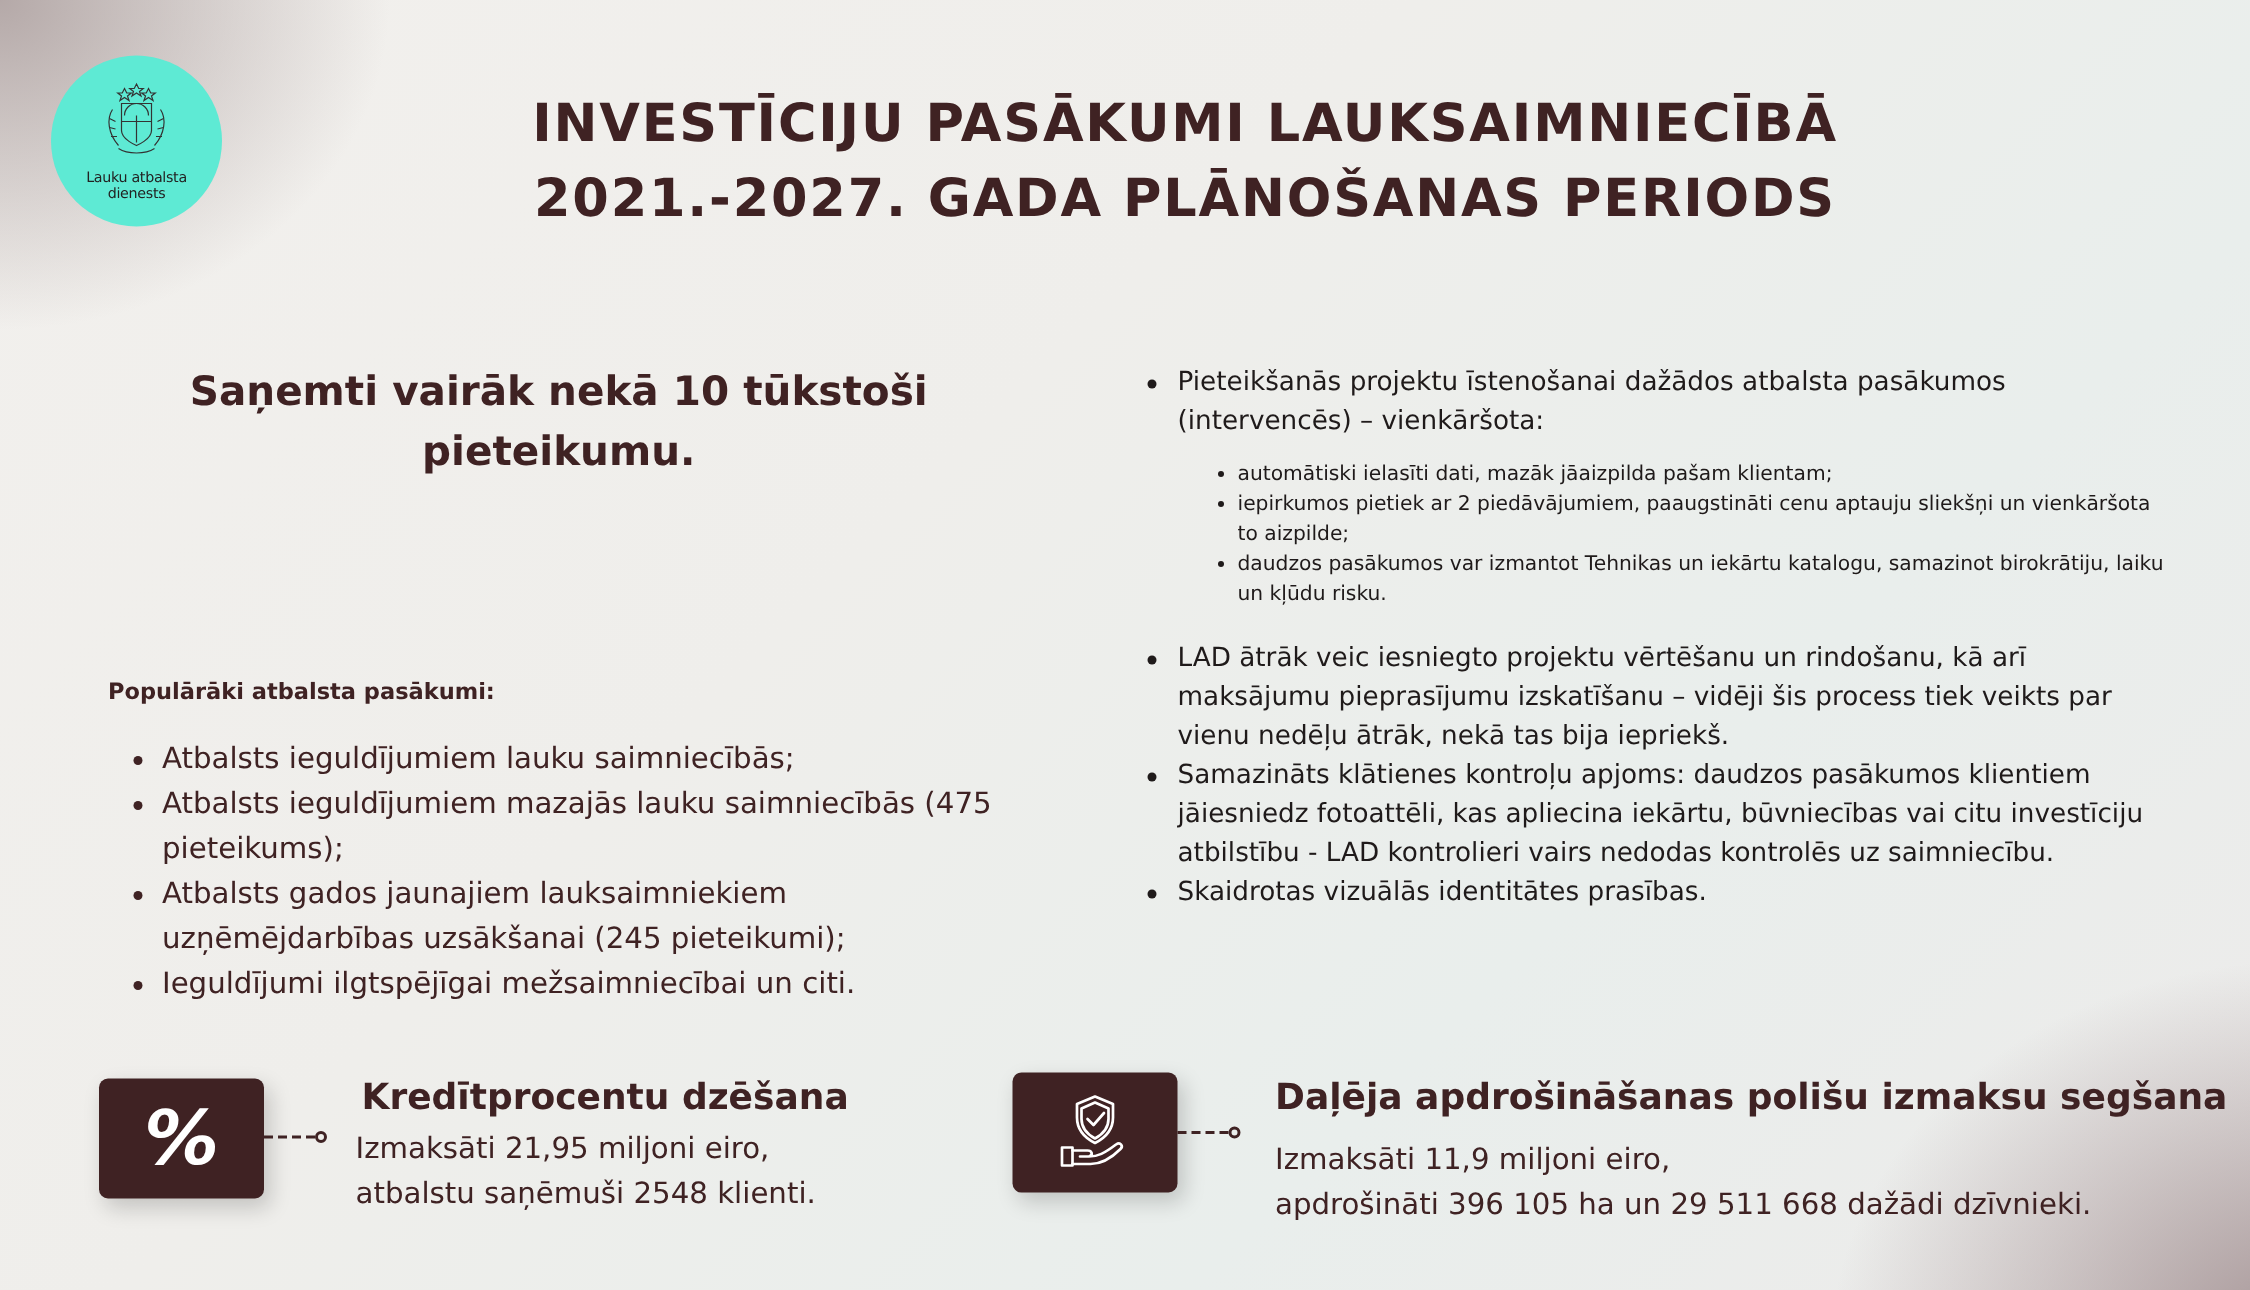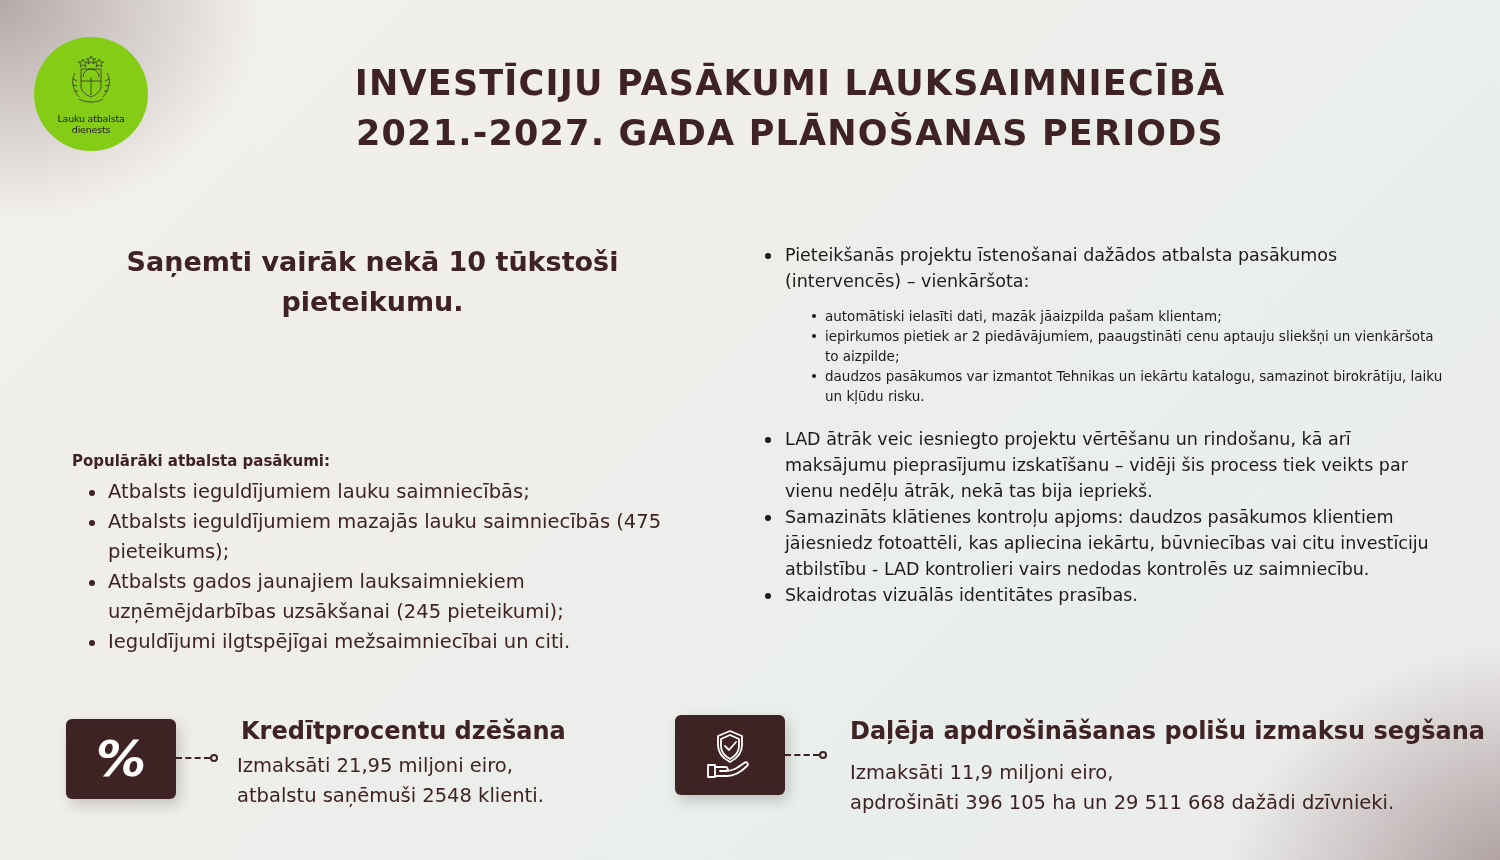--- a/index.html
+++ b/index.html
@@ -13,21 +13,21 @@
     .bg {
       position: absolute; inset: 0;
       background:
         radial-gradient(ellipse 260px 220px at 0px 0px, rgba(160,145,145,0.75), rgba(160,145,145,0) 100%),
         radial-gradient(ellipse 320px 260px at 1540px 900px, rgba(150,130,132,0.85), rgba(150,130,132,0) 100%),
         linear-gradient(135deg, #f2f0ed 0%, #efeeeb 40%, #e9eeec 70%, #edebea 100%);
     }
     .logo {
       position: absolute; left: 34px; top: 37px;
       width: 114px; height: 114px; border-radius: 50%;
-      background: #84cc16;
+      background: #5eead4;
       display: flex; flex-direction: column; align-items: center; justify-content: flex-start;
       padding-top: 14px;
     }
     .logo svg { width: 60px; height: 60px; }
     .logo .logo-text {
       font-family: "DejaVu Sans", sans-serif;
       font-size: 9.5px; line-height: 11px; text-align: center; color: #222;
       margin-top: 2px; letter-spacing: -0.2px;
     }
     .title {
@@ -40,21 +40,21 @@
     .left-headings {
       position: absolute; left: 60px; top: 220px; width: 625px;
       text-align: center; font-weight: bold; font-size: 27px; line-height: 40px;
       color: #3f2223;
     }
     .left-headings .h2 { margin-top: 22px; }
     .popular {
       position: absolute; left: 72px; top: 447px; width: 600px;
     }
     .popular .ptitle { font-weight: bold; font-size: 15px; line-height: 28px; }
-    .popular ul { list-style: none; margin-top: 2px; }
+    .popular ul { list-style: none; margin-top: 16px; }
     .popular li {
       position: relative; padding-left: 36px;
       font-size: 19.5px; line-height: 30px; color: #3f2223;
     }
     .popular li::before {
       content: ""; position: absolute; left: 17px; top: 13px;
       width: 6px; height: 6px; border-radius: 50%; background: #3f2223;
     }
     .right-col {
       position: absolute; left: 763px; top: 242px; width: 680px;

